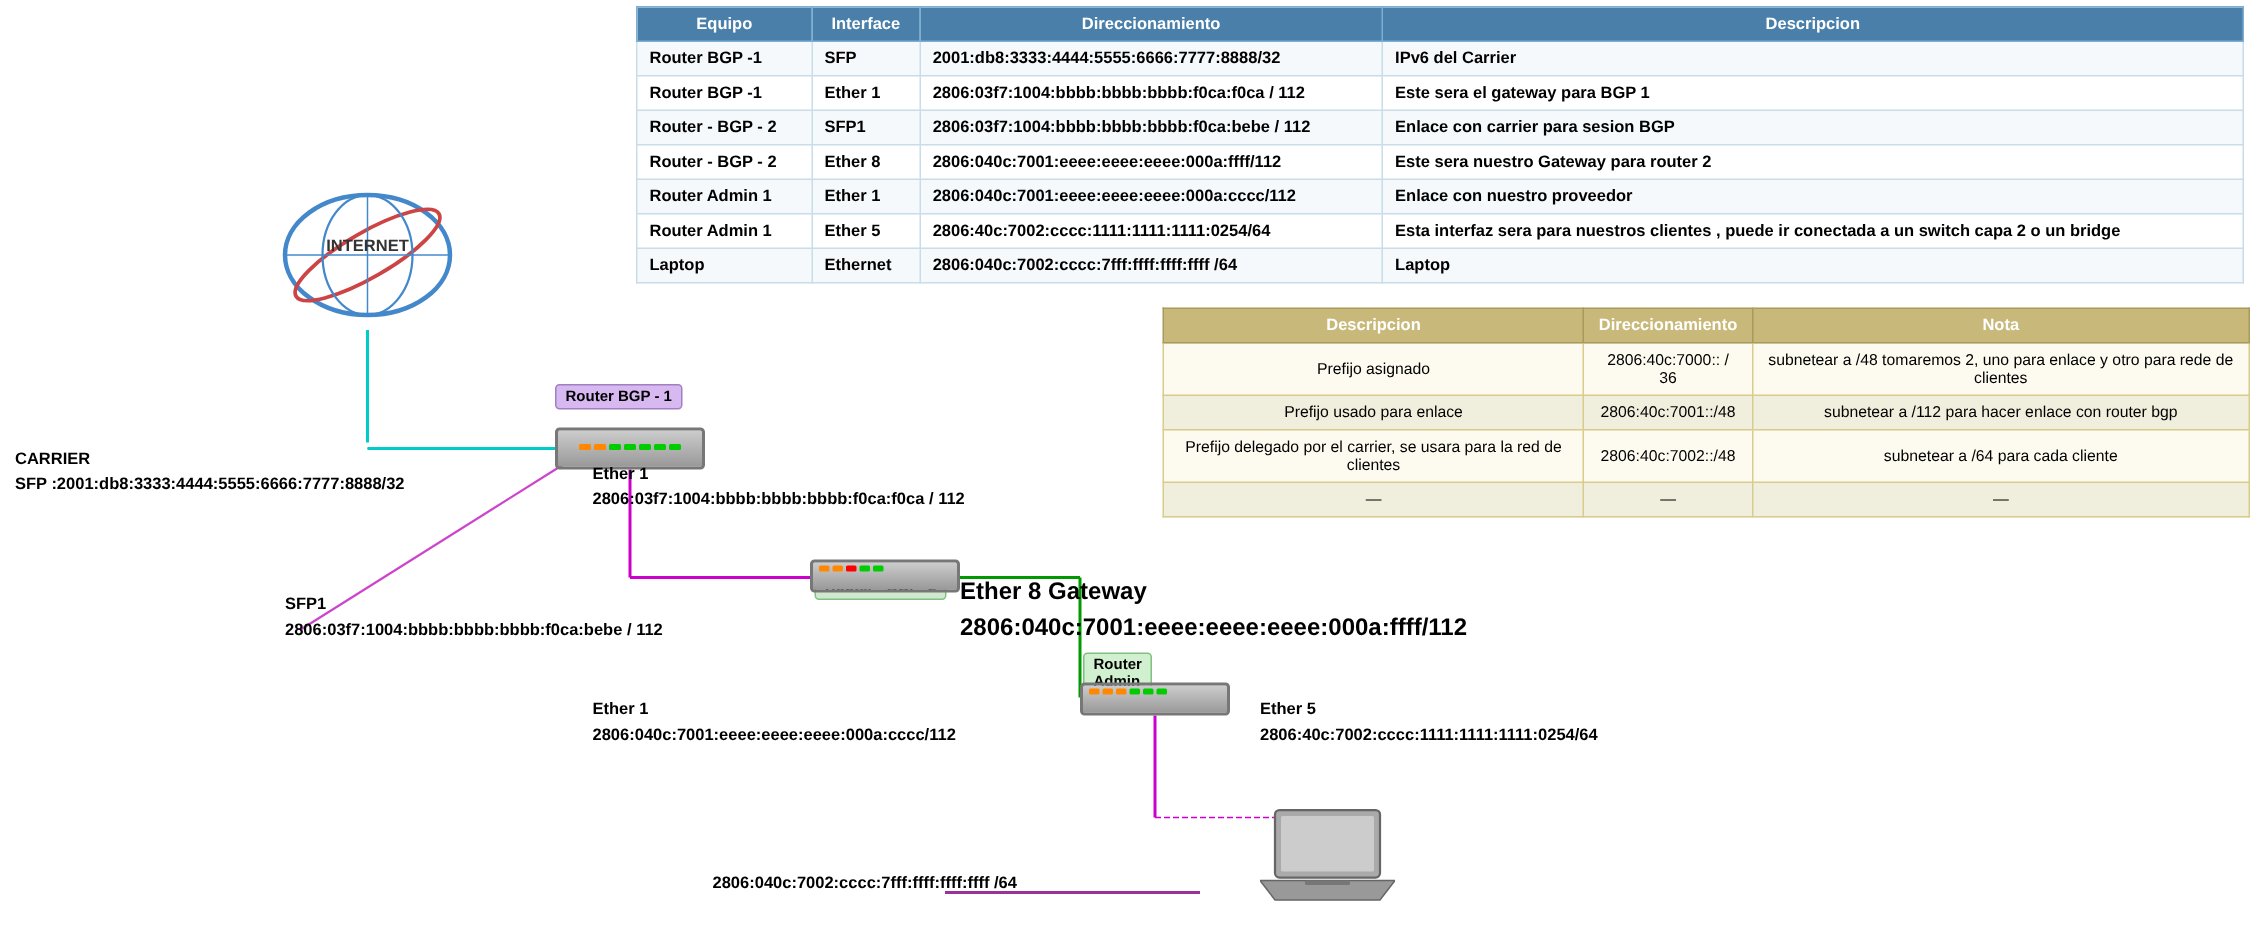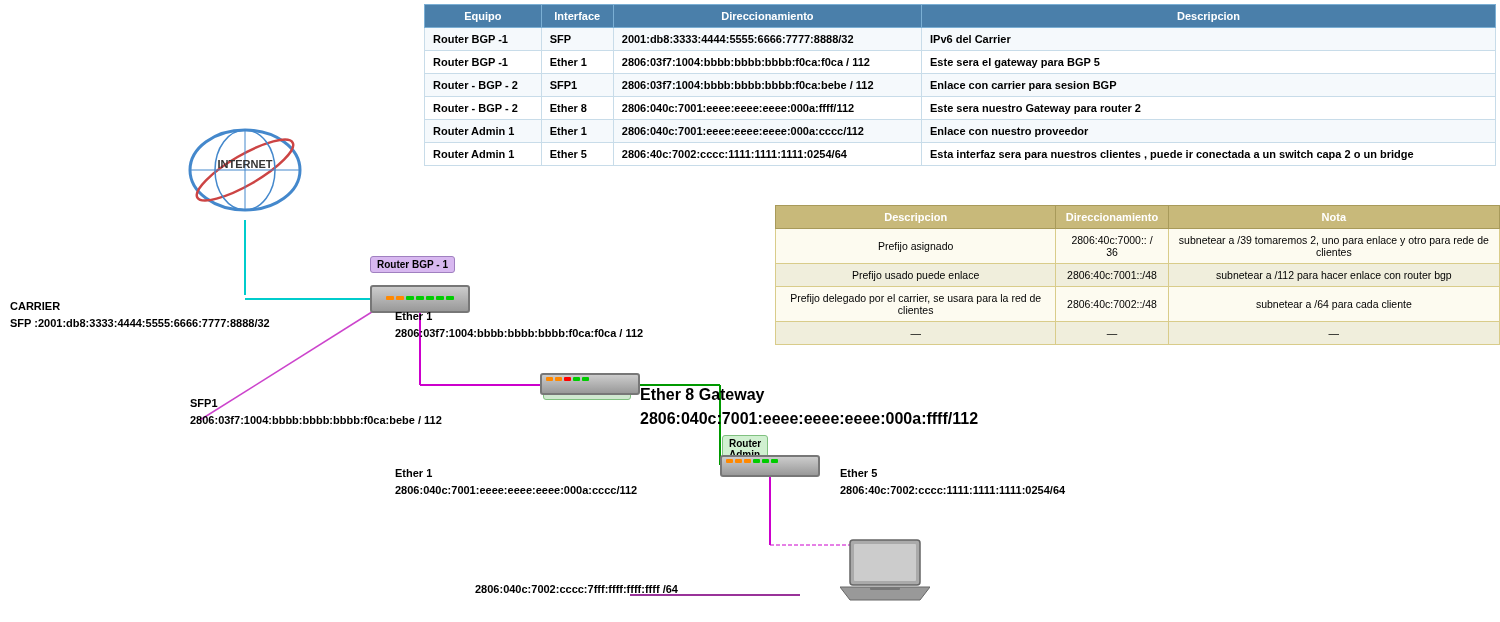--- a/index.html
+++ b/index.html
@@ -307,21 +307,21 @@
     <tr>
           <td>Router BGP -1</td>
           <td>SFP</td>
           <td>2001:db8:3333:4444:5555:6666:7777:8888/32</td>
           <td>IPv6 del Carrier</td>
         </tr>
         <tr>
           <td>Router BGP -1</td>
           <td>Ether 1</td>
           <td>2806:03f7:1004:bbbb:bbbb:bbbb:f0ca:f0ca / 112</td>
-          <td>Este sera el gateway para BGP 5</td>
+          <td>Este sera el gateway para BGP 1</td>
         </tr>
         <tr>
           <td>Router - BGP - 2</td>
           <td>SFP1</td>
           <td>2806:03f7:1004:bbbb:bbbb:bbbb:f0ca:bebe / 112</td>
           <td>Enlace con carrier para sesion BGP</td>
         </tr>
         <tr>
           <td>Router - BGP - 2</td>
           <td>Ether 8</td>
@@ -332,42 +332,48 @@
           <td>Router Admin 1</td>
           <td>Ether 1</td>
           <td>2806:040c:7001:eeee:eeee:eeee:000a:cccc/112</td>
           <td>Enlace con nuestro proveedor</td>
         </tr>
         <tr>
           <td>Router Admin 1</td>
           <td>Ether 5</td>
           <td>2806:40c:7002:cccc:1111:1111:1111:0254/64</td>
           <td>Esta interfaz sera para nuestros clientes , puede ir conectada a un switch capa 2 o un bridge</td>
+        </tr>
+        <tr>
+          <td>Laptop</td>
+          <td>Ethernet</td>
+          <td>2806:040c:7002:cccc:7fff:ffff:ffff:ffff /64</td>
+          <td>Laptop</td>
         </tr>
       </tbody>
   </table>
 </div>
 
 <div class="table2-section">
   <table class="second-table">
     <thead>
       <tr>
         <th>Descripcion</th>
         <th>Direccionamiento</th>
         <th>Nota</th>
       </tr>
     </thead>
     <tbody id="second-tbody">
     <tr>
           <td>Prefijo asignado</td>
           <td>2806:40c:7000:: / 36</td>
-          <td>subnetear a /39  tomaremos 2, uno para enlace y otro para rede de clientes</td>
-        </tr>
-        <tr>
-          <td>Prefijo usado puede enlace</td>
+          <td>subnetear a /48  tomaremos 2, uno para enlace y otro para rede de clientes</td>
+        </tr>
+        <tr>
+          <td>Prefijo usado para enlace</td>
           <td>2806:40c:7001::/48</td>
           <td>subnetear a /112 para hacer enlace con router bgp</td>
         </tr>
         <tr>
           <td>Prefijo delegado por el carrier, se usara para la red de clientes</td>
           <td>2806:40c:7002::/48</td>
           <td>subnetear a /64 para cada cliente</td>
         </tr>
         <tr>
           <td>—</td>

